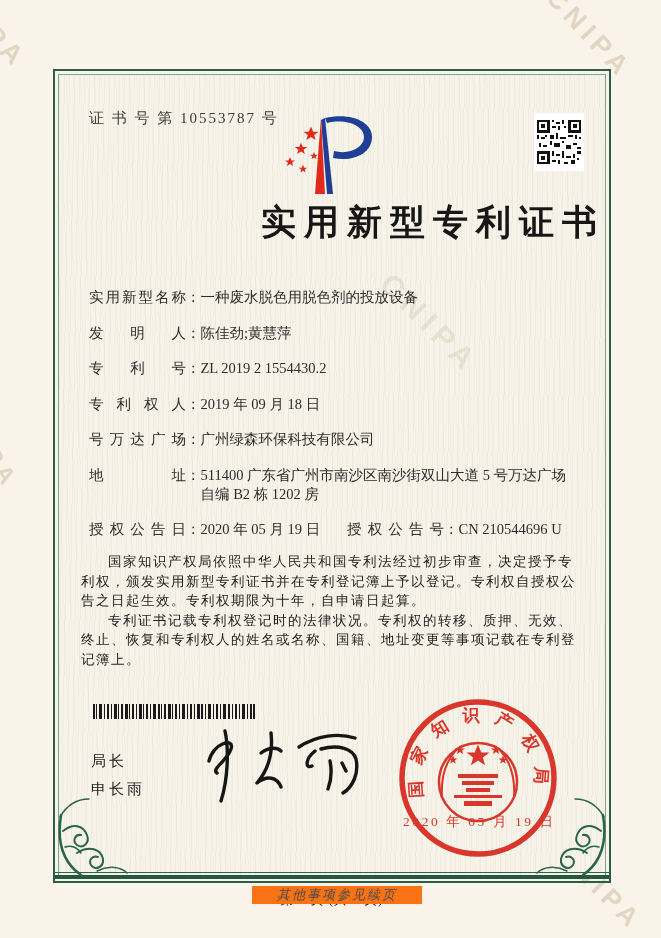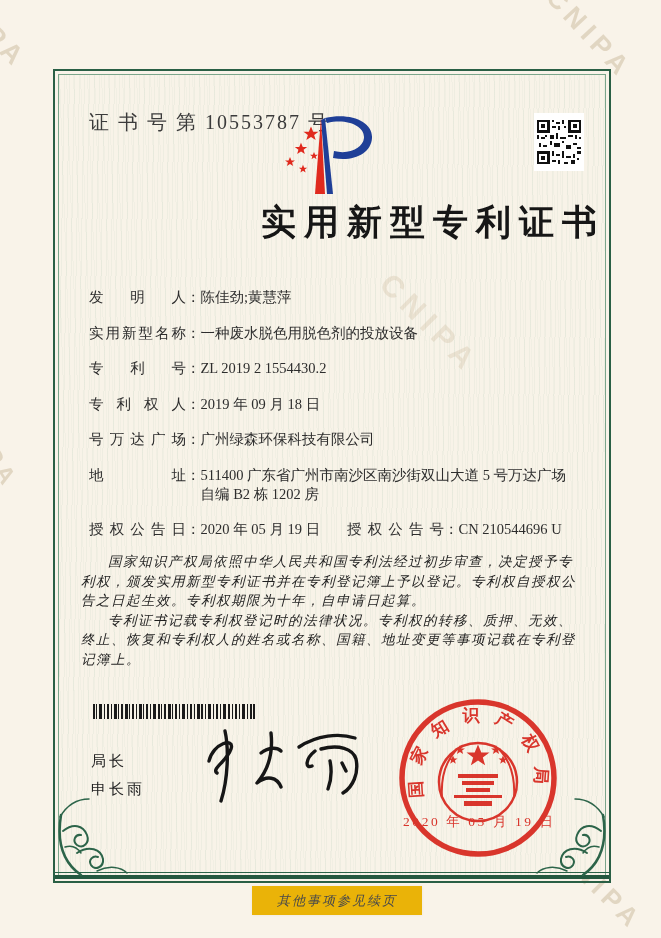--- a/index.html
+++ b/index.html
@@ -23,50 +23,50 @@
             repeating-linear-gradient(91deg, rgba(150,185,162,.10) 0 1px, transparent 1px 5px),
             repeating-linear-gradient(88deg, rgba(150,185,162,.07) 0 1px, transparent 1px 7px),
             #f8f3e8;
           border:1px solid #7ba68b; outline:2px solid #2a5f45; outline-offset:3px; }
   .bottom-lines { position:absolute; left:-4px; right:-4px; bottom:-2px; height:7px; z-index:2;
           background:linear-gradient(to bottom, #2c6449 0 1px, transparent 1px 3px, #24583f 3px 6.5px, transparent 6.5px); }
   .flourish { position:absolute; bottom:-2px; width:92px; height:92px; z-index:3; }
   .flourish.fl { left:-2px; }
   .flourish.fr { right:-2px; transform:scaleX(-1); }
 
-  .cert-no { position:absolute; left:30px; top:34px; font-size:20px; color:#3b3b3b; letter-spacing:2px; }
+  .cert-no { position:absolute; left:30px; top:34px; font-size:15px; color:#3b3b3b; letter-spacing:2px; }
   .logo { position:absolute; left:222px; top:39px; width:108px; height:82px; }
   .qr { position:absolute; left:475px; top:38px; width:50px; height:58px; background:#fff; padding:3px; }
   .qr svg { width:100%; height:100%; }
 
   .title { position:absolute; left:0; top:124px; width:100%; text-align:right;
            font-size:35px; font-weight:600; color:#161616; letter-spacing:8px; }
 
   .fields { position:absolute; left:30px; top:213px; width:500px; font-size:14.5px; color:#2d2d2d; }
   .frow { margin-bottom:16.5px; line-height:19px; white-space:nowrap; }
   .flabel { display:inline-block; width:97px; text-align:justify; text-align-last:justify; vertical-align:top; }
   .fcolon { display:inline-block; vertical-align:top; }
   .fval { display:inline-block; vertical-align:top; white-space:pre-line; max-width:390px; }
   .grant-row { display:flex; }
   .grant-first { width:258px; }
 
   .legal { position:absolute; left:22px; top:477px; width:506px; font-size:13.5px; line-height:19.5px;
-           color:#1f1f1f; font-style:italic; }
+           color:#1f1f1f; }
   .legal p { text-indent:2em; letter-spacing:1.5px; }
 
   .barcode { position:absolute; left:34px; top:629px; width:162px; height:15px; }
 
   .signer { position:absolute; left:32px; top:672px; font-size:15px; color:#222; line-height:28px; letter-spacing:3px; }
   .signature { position:absolute; left:140px; top:648px; width:180px; height:88px; }
 
   .seal { position:absolute; left:335px; top:619px; width:168px; height:168px; opacity:.92; }
 
   .page-ind { position:absolute; left:0; top:816px; width:100%; text-align:center; font-size:13px; color:#2d2d2d; letter-spacing:1px; }
 
-  .cont-box { position:absolute; left:252px; top:886px; width:170px; height:29px; background:#eab308; z-index:1;
+  .cont-box { position:absolute; left:252px; top:886px; width:170px; height:18px; background:#f97316; z-index:1;
               display:flex; align-items:center; justify-content:center; box-shadow:0 0 3px rgba(0,0,0,.06);
               font-size:13px; font-style:italic; color:#4a4a4a; letter-spacing:2px; }
 
   svg text { font-family:"Liberation Serif","DejaVu Serif",serif; }
 </style>
 </head>
 <body>
 
 <div class="canvas">
 
@@ -148,24 +148,24 @@
           <rect x="26" y="40" width="4" height="2"></rect>
         <rect x="32" y="38" width="4" height="4"></rect>
           <rect x="38" y="36" width="2" height="2"></rect>
       </svg>
     </div>
 
     <div class="title">实用新型专利证书</div>
 
     <div class="fields">
       <div class="frow">
+        <span class="flabel">实用新型名称</span><span class="fcolon">：</span><span class="fval">一种废水脱色用脱色剂的投放设备</span>
+      </div>
+      <div class="frow">
         <span class="flabel">发明人</span><span class="fcolon">：</span><span class="fval">陈佳劲;黄慧萍</span>
-      </div>
-      <div class="frow">
-        <span class="flabel">实用新型名称</span><span class="fcolon">：</span><span class="fval">一种废水脱色用脱色剂的投放设备</span>
       </div>
       <div class="frow">
         <span class="flabel">专利号</span><span class="fcolon">：</span><span class="fval">ZL 2019 2 1554430.2</span>
       </div>
       <div class="frow">
         <span class="flabel">专利权人</span><span class="fcolon">：</span><span class="fval">2019 年 09 月 18 日</span>
       </div>
       <div class="frow">
         <span class="flabel">号万达广场</span><span class="fcolon">：</span><span class="fval">广州绿森环保科技有限公司</span>
       </div>

